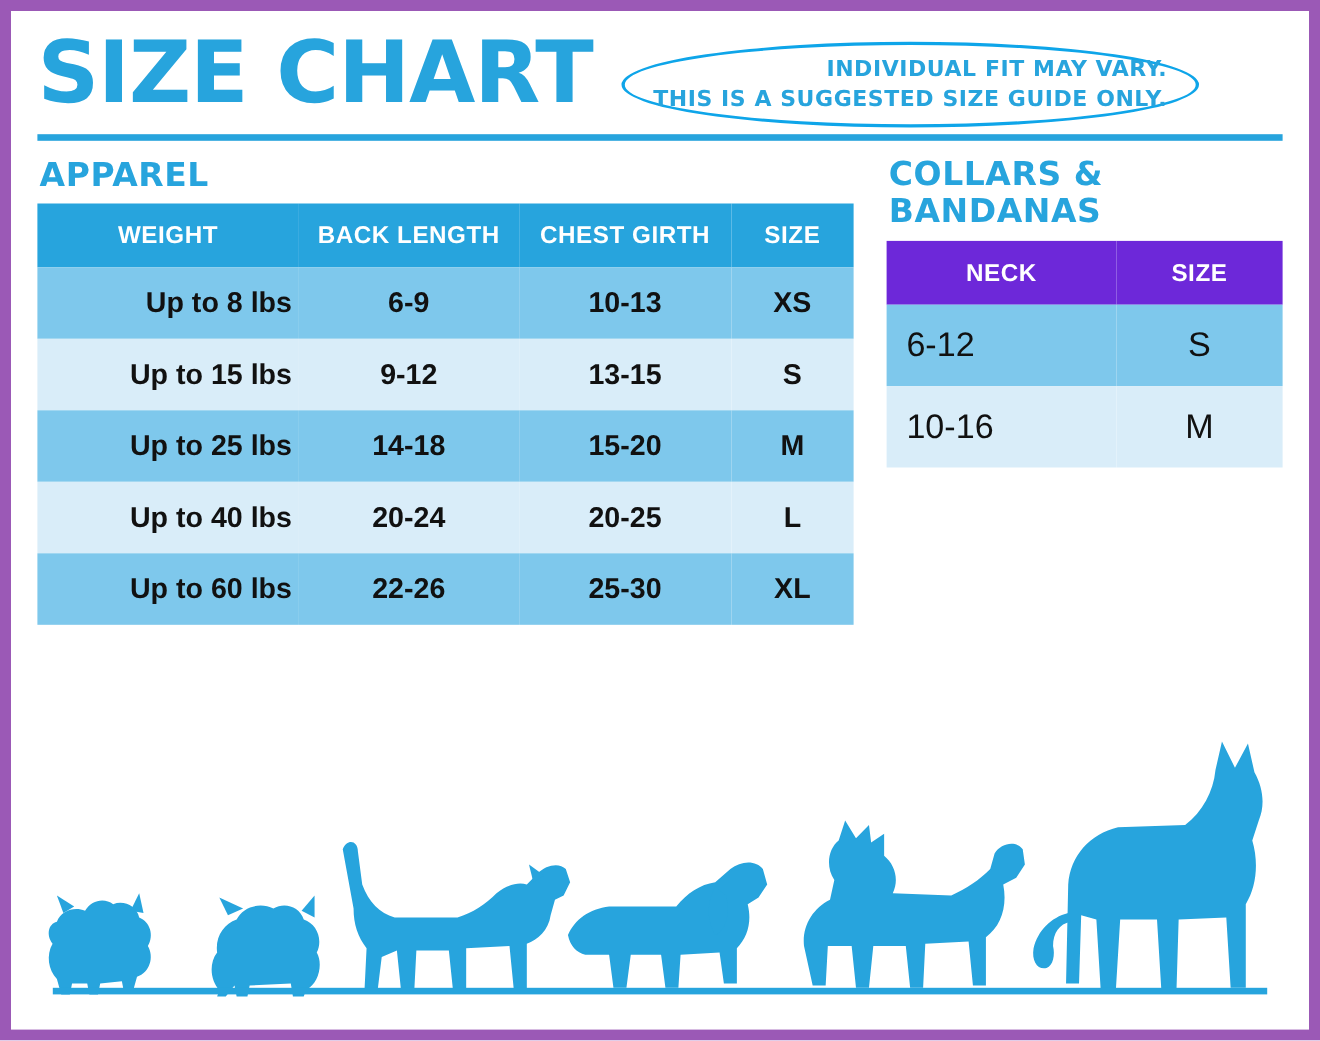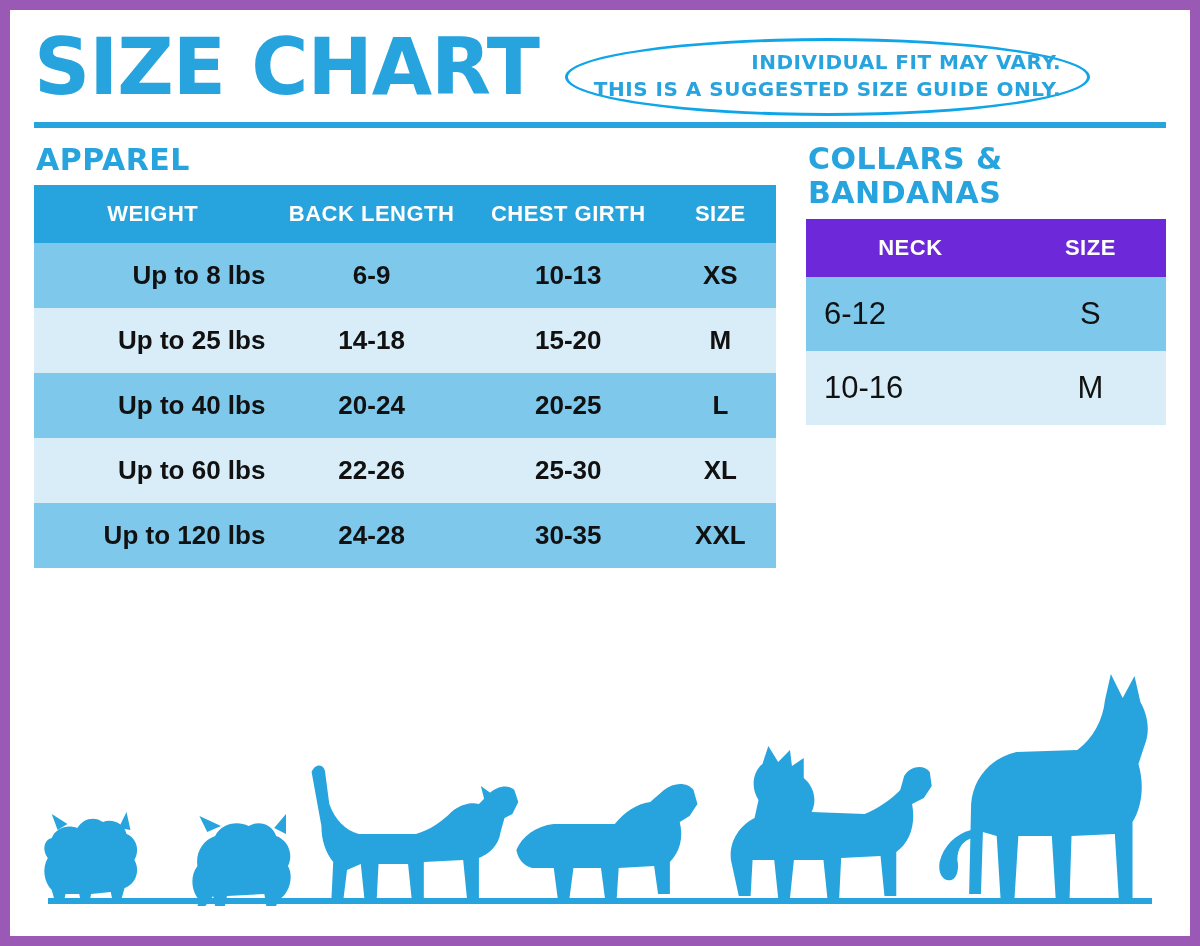--- a/index.html
+++ b/index.html
@@ -187,42 +187,42 @@
             </tr>
           </thead>
           <tbody>
             <tr>
               <td class="weight">Up to 8 lbs</td>
               <td>6-9</td>
               <td>10-13</td>
               <td>XS</td>
             </tr>
             <tr>
+              <td class="weight">Up to 15 lbs</td>
+              <td>9-12</td>
+              <td>13-15</td>
+              <td>S</td>
+            </tr>
+            <tr>
               <td class="weight">Up to 25 lbs</td>
               <td>14-18</td>
               <td>15-20</td>
               <td>M</td>
             </tr>
             <tr>
               <td class="weight">Up to 40 lbs</td>
               <td>20-24</td>
               <td>20-25</td>
               <td>L</td>
             </tr>
             <tr>
               <td class="weight">Up to 60 lbs</td>
               <td>22-26</td>
               <td>25-30</td>
               <td>XL</td>
-            </tr>
-            <tr>
-              <td class="weight">Up to 120 lbs</td>
-              <td>24-28</td>
-              <td>30-35</td>
-              <td>XXL</td>
             </tr>
           </tbody>
         </table>
       </div>
 
       <div class="col-right">
         <div class="collars-title">
           <div>COLLARS &amp;</div>
           <div>BANDANAS</div>
         </div>

